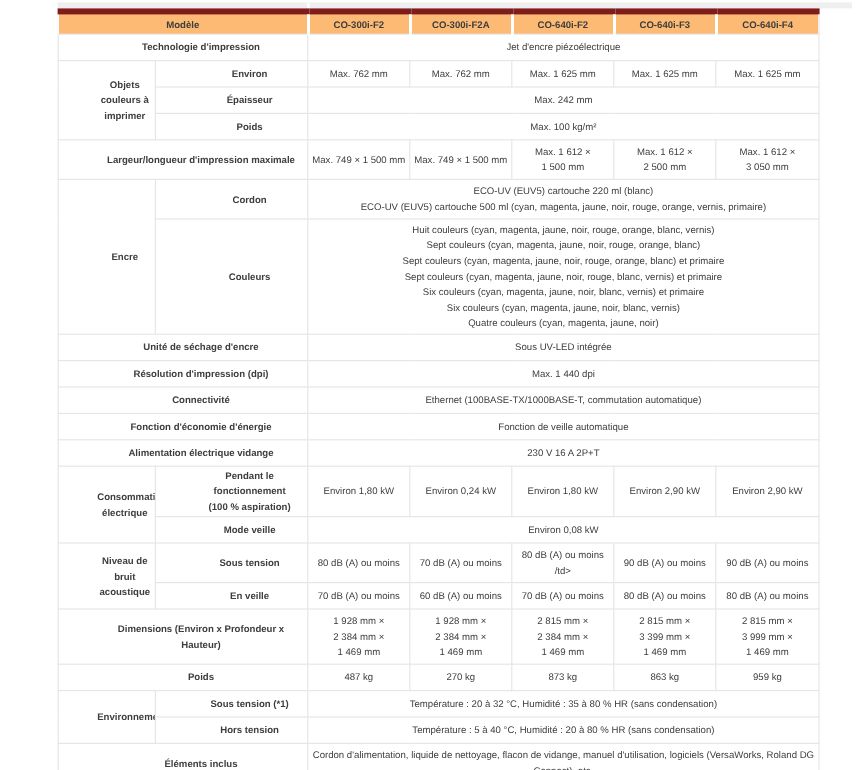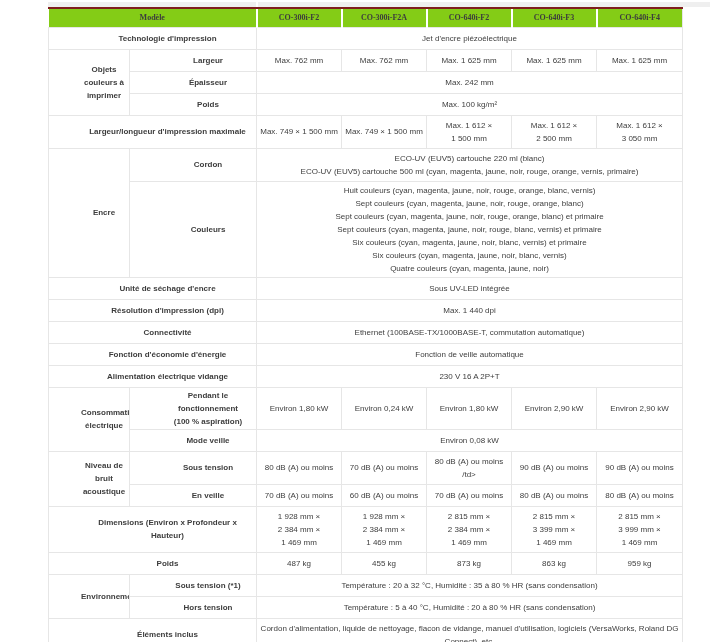--- a/index.html
+++ b/index.html
@@ -2,21 +2,21 @@
 <html><head>
 <meta charset="utf-8">
 <style>
   html,body{margin:0;padding:0;background:#ffffff;}
   body{width:717px;height:642px;font-family:"Liberation Sans",sans-serif;color:#3d3d3d;overflow:hidden;}
   .sheet{position:relative;width:717px;height:642px;background:#fff;}
   .top-sliver{position:absolute;left:48px;top:2px;width:662px;height:5px;background:#efefef;}
   .top-sliver .sliver-div{position:absolute;left:208px;top:0;width:2px;height:5px;background:#ffffff;}
   table.spec{position:absolute;left:48px;top:7px;width:634px;border-collapse:collapse;table-layout:fixed;}
   td,th{border:1px solid #e6e6e6;font-size:8px;line-height:13px;text-align:center;vertical-align:middle;padding:1px 2px;white-space:pre-line;font-weight:normal;overflow:hidden;}
-  th{background:#84cc16;font-weight:bold;border-left:2px solid #ffffff;border-top:2px solid #7f1d1d;border-bottom:1px solid #e6e6e6;font-family:Liberation Serif, serif;}
+  th{background:#fdba74;font-weight:bold;border-left:2px solid #ffffff;border-top:5px solid #7f1d1d;border-bottom:1px solid #e6e6e6;}
   th:first-child{border-left:1px solid #ffffff;}
   td.lbl{font-weight:bold;padding-left:32px;}
   tr.h19{height:19px}tr.h22{height:22px}tr.h33{height:33px}
   tr.h96{height:96px}tr.h46{height:46px}
 </style>
 </head>
 <body>
 
 <div class="sheet">
   <div class="top-sliver">
@@ -44,21 +44,21 @@
       </tr>
 
       <tr class="h22">
         <td class="lbl" colspan="2">Technologie d'impression</td>
         <td colspan="5">Jet d'encre piézoélectrique</td>
       </tr>
 
       <tr class="h22">
         <td class="lbl" rowspan="3">Objets couleurs à
 imprimer</td>
-        <td class="lbl">Largeur</td>
+        <td class="lbl">Environ</td>
         <td>Max. 762 mm</td>
         <td>Max. 762 mm</td>
         <td>Max. 1 625 mm</td>
         <td>Max. 1 625 mm</td>
         <td>Max. 1 625 mm</td>
       </tr>
       <tr class="h22">
         <td class="lbl">Épaisseur</td>
         <td colspan="5">Max. 242 mm</td>
       </tr>
@@ -168,21 +168,21 @@
 3 399 mm ×
 1 469 mm</td>
         <td>2 815 mm ×
 3 999 mm ×
 1 469 mm</td>
       </tr>
 
       <tr class="h22">
         <td class="lbl" colspan="2">Poids</td>
         <td>487 kg</td>
-        <td>455 kg</td>
+        <td>270 kg</td>
         <td>873 kg</td>
         <td>863 kg</td>
         <td>959 kg</td>
       </tr>
 
       <tr class="h22">
         <td class="lbl" rowspan="2">Environnement</td>
         <td class="lbl">Sous tension (*1)</td>
         <td colspan="5">Température : 20 à 32 °C, Humidité : 35 à 80 % HR (sans condensation)</td>
       </tr>

